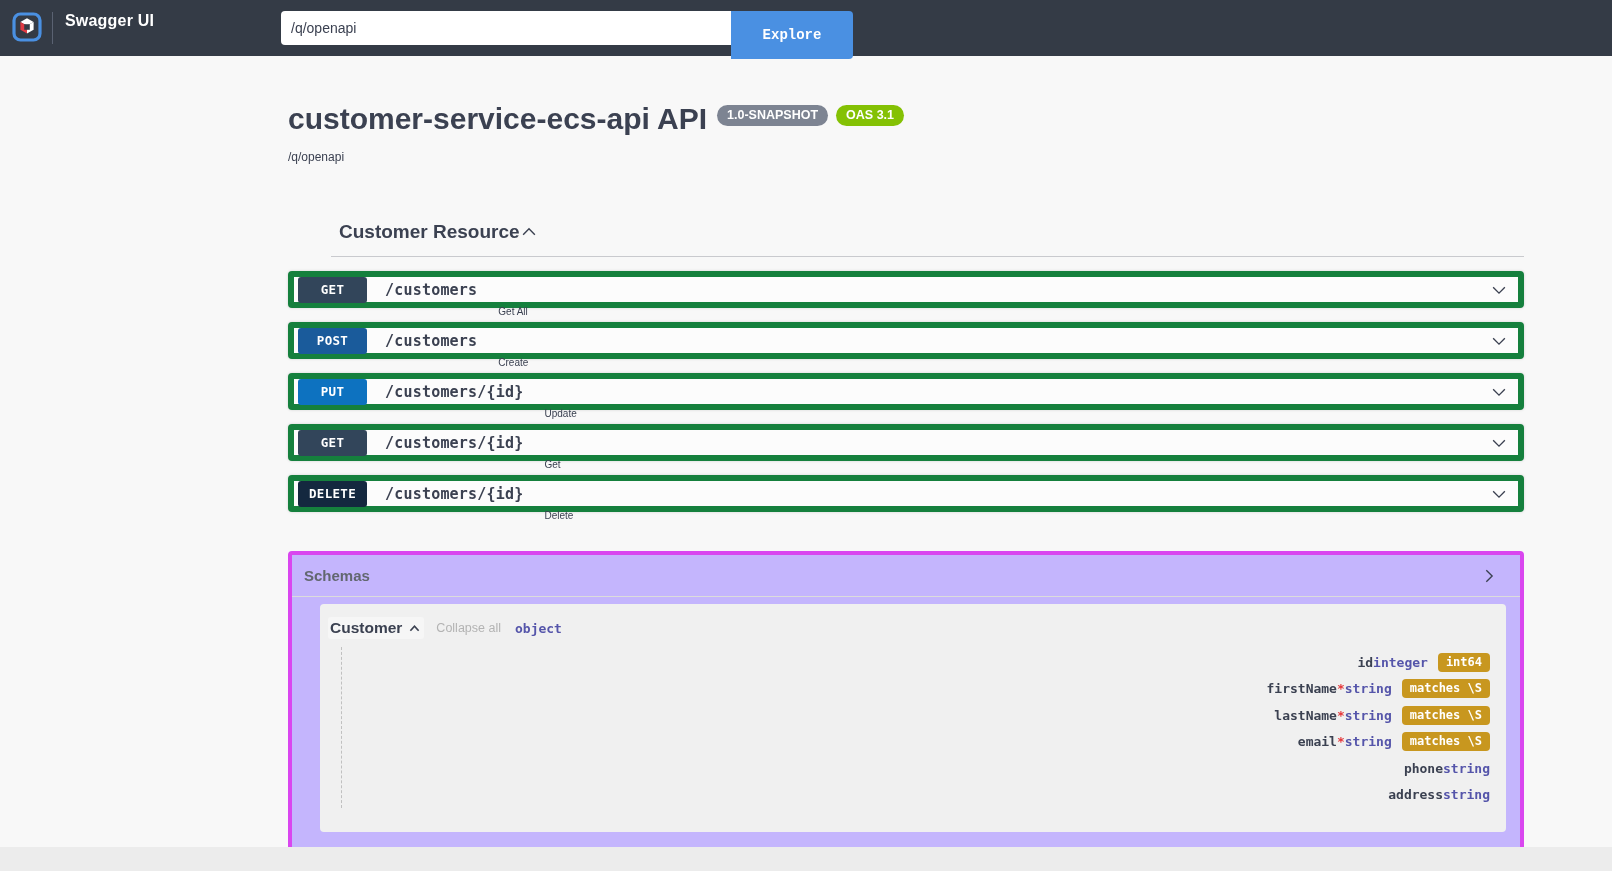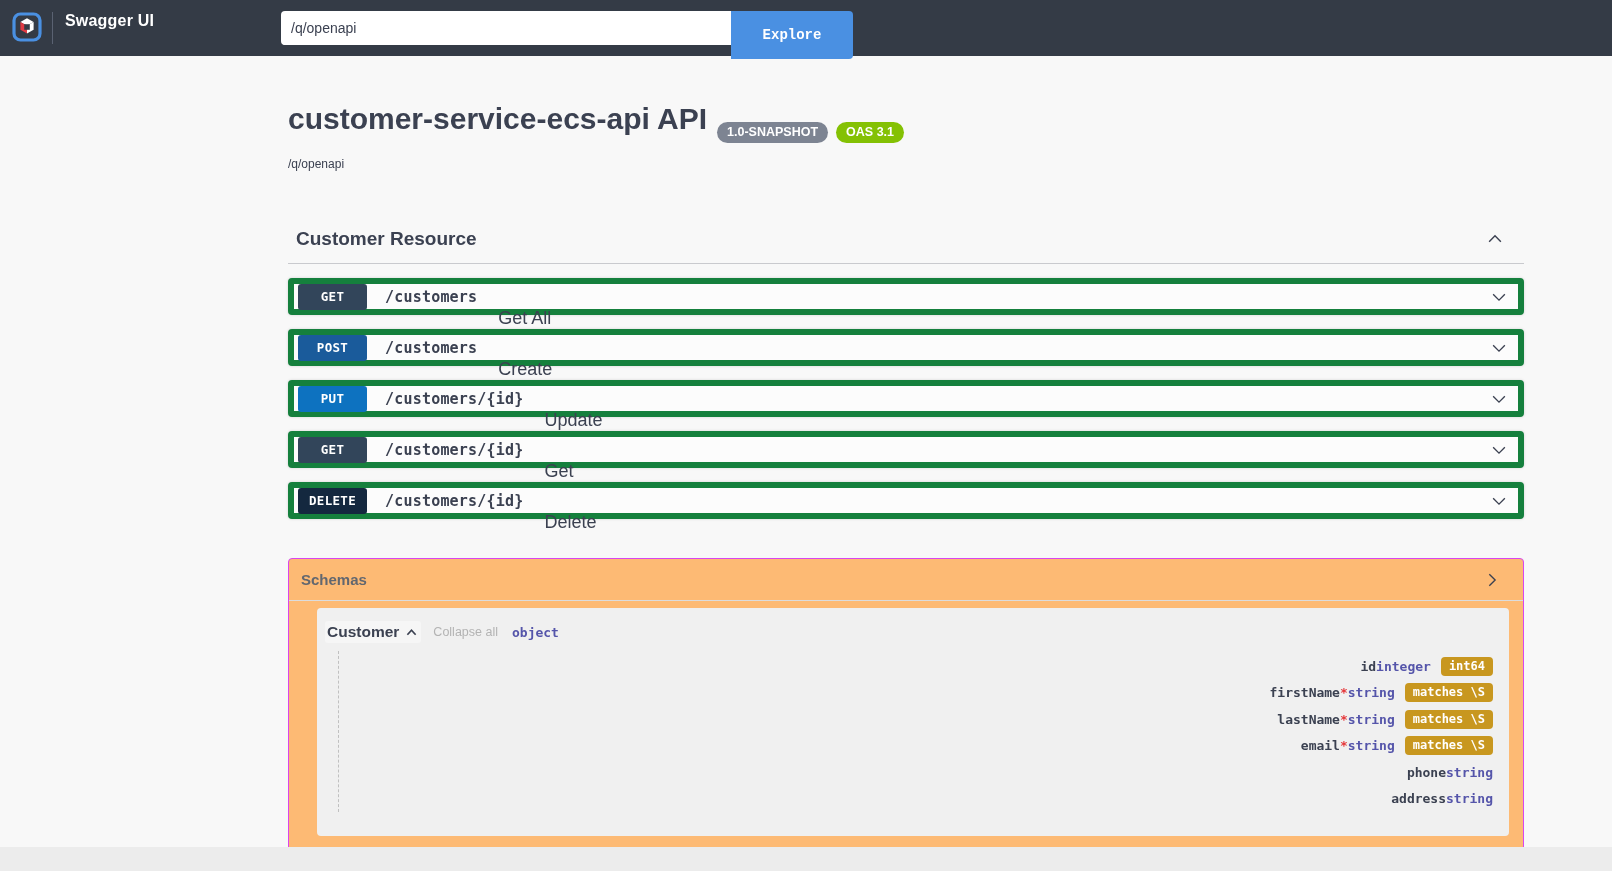--- a/index.html
+++ b/index.html
@@ -39,38 +39,39 @@
 
   
   .wrapper { margin-left: 288px; width: 1236px; }
 
   
   .info { padding-top: 46px; }
   .api-title {
     margin: 0; font-size: 30px; font-weight: 700; color: var(--text-color);
     display: flex; align-items: flex-start; gap: 10px; line-height: 34px;
   }
-  .title-badges { display: flex; gap: 8px; margin-top: 20px; }
+  .title-badges { display: flex; gap: 8px; margin-top: 3px; }
   .pill {
     display: inline-block; border-radius: 14px; padding: 3px 10px 4px;
     color: #fff; font-size: 12.5px; font-weight: 700; line-height: 14px;
   }
   .pill-version { background: var(--badge-version-bg, #7d8492); }
   .pill-oas { background: var(--badge-oas-bg, #89bf04); }
   .spec-link {
     display: inline-block; margin-top: 14px; font-size: 12px;
     color: var(--text-color); text-decoration: none;
   }
 
   
   .tag-section { margin-top: 56px; }
   .tag-header {
-    display: flex; align-items: center; justify-content: space-between;
+    display: flex; align-items: center; 
     padding: 0 2px 13px 8px; border-bottom: 1px solid rgba(59,65,81,.25);
     cursor: pointer;
+    margin-left: 43px;
   }
   .tag-title { margin: 0; font-size: 19px; font-weight: 700; color: var(--text-color); }
   .tag-header .chev { margin-right: 18px; }
 
   
   .opblock {
     display: flex; align-items: center;
     height: 37px; margin-top: 14px; padding: 0 10px 0 4px;
     background: #fcfcfc; border: 6px solid #15803d; border-radius: 4px;
     box-shadow: 0 0 3px rgba(0,0,0,.15); cursor: pointer;
@@ -79,27 +80,27 @@
   .method {
     min-width: 69px; text-align: center; padding: 7px 8px;
     border-radius: 3px; color: #fff; font-size: 12.5px; font-weight: 700;
     letter-spacing: .3px; line-height: 12px;
   }
   .m-get    { background: var(--method-get, #32455a); }
   .m-post   { background: var(--method-post, #1a5b9b); }
   .m-put    { background: var(--method-put, #0d72c0); }
   .m-delete { background: var(--method-delete, #14283f); }
   .op-path { margin-left: 18px; font-size: 15px; font-weight: 700; color: var(--text-color); letter-spacing: .2px; text-align: center; }
-  .op-summary { margin-left: 21px; font-size: 18px; color: var(--text-color); margin-top: 44px; }
+  .op-summary { margin-left: 21px; font-size: 10px; color: var(--text-color); margin-top: 44px; }
   .opblock .chev { margin-left: auto; }
 
   
   .schemas {
-    margin-top: 39px; background: #fdba74;
-    border: 1px solid #d946ef; border-radius: 4px;
+    margin-top: 39px; background: #c4b5fd;
+    border: 4px solid #d946ef; border-radius: 4px;
   }
   .schemas-header {
     height: 42px; display: flex; align-items: center; justify-content: space-between;
     padding: 0 22px 0 12px; border-bottom: 1px solid #dcdcdc; cursor: pointer;
   }
   .schemas-title { margin: 0; font-size: 15px; font-weight: 700; color: #62676f; }
   .model-box {
     margin: 7px 14px 35px 28px; background: #f0f0f0; border-radius: 4px;
     padding: 13px 16px 24px 7px;
   }

